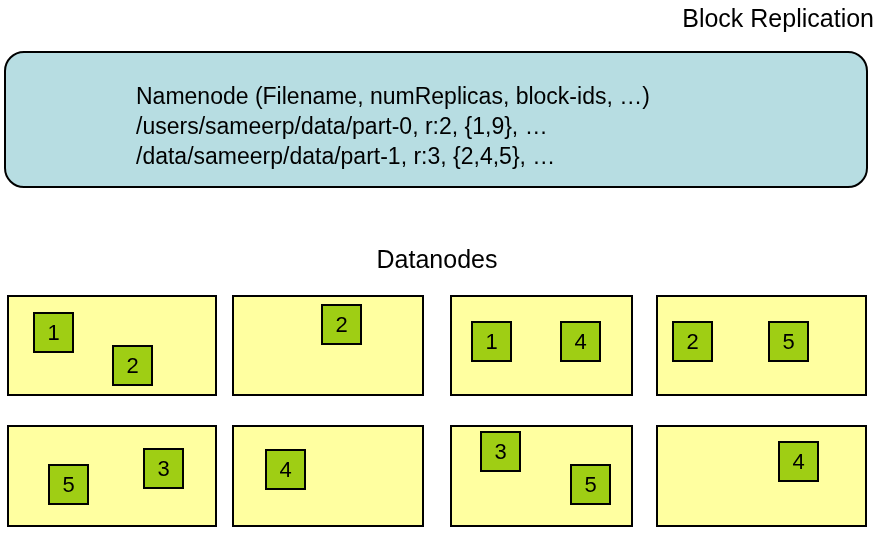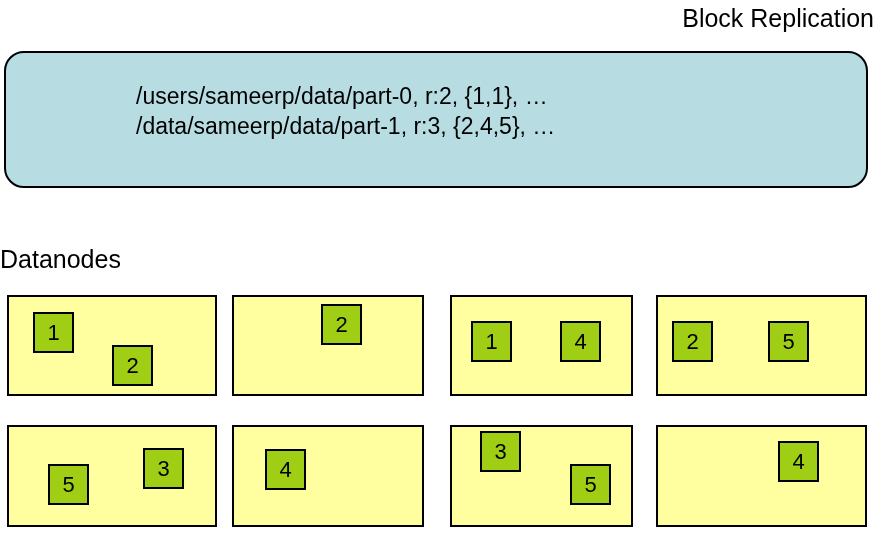--- a/index.html
+++ b/index.html
@@ -58,20 +58,21 @@
     line-height: 30px;
     color: #000000;
     white-space: pre;
   }
 
   .datanodes-label {
     position: absolute;
     left: 0;
     top: 245px;
     width: 874px;
+    text-align: center;
     font-size: 25px;
     line-height: 28px;
     color: #000000;
     white-space: nowrap;
   }
 
   .datanode {
     position: absolute;
     box-sizing: border-box;
     background: #ffffa0;
@@ -94,21 +95,21 @@
 </head>
 <body>
 
 <div id="stage">
 
   <div class="title">Block Replication</div>
 
   <div class="namenode-box">
   </div>
 
-  <div class="namenode-text"><div>/users/sameerp/data/part-0, r:2, {1,1}, …</div><div>/data/sameerp/data/part-1, r:3, {2,4,5}, …</div></div>
+  <div class="namenode-text"><div>Namenode (Filename, numReplicas, block-ids, …)</div><div>/users/sameerp/data/part-0, r:2, {1,9}, …</div><div>/data/sameerp/data/part-1, r:3, {2,4,5}, …</div></div>
 
   <div class="datanodes-label">Datanodes</div>
 
   <div id="datanodes-layer">
       <div class="datanode" style="left: 7px; top: 295px; width: 210px; height: 101px; background: rgb(255, 255, 160); border-color: rgb(0, 0, 0);"></div>
       <div class="block" style="left: 33px; top: 312px; width: 41px; height: 41px; background: rgb(159, 206, 20); border-color: rgb(0, 0, 0);">
         <span>1</span>
       </div>
       <div class="block" style="left: 112px; top: 345px; width: 41px; height: 41px; background: rgb(159, 206, 20); border-color: rgb(0, 0, 0);">
         <span>2</span>

